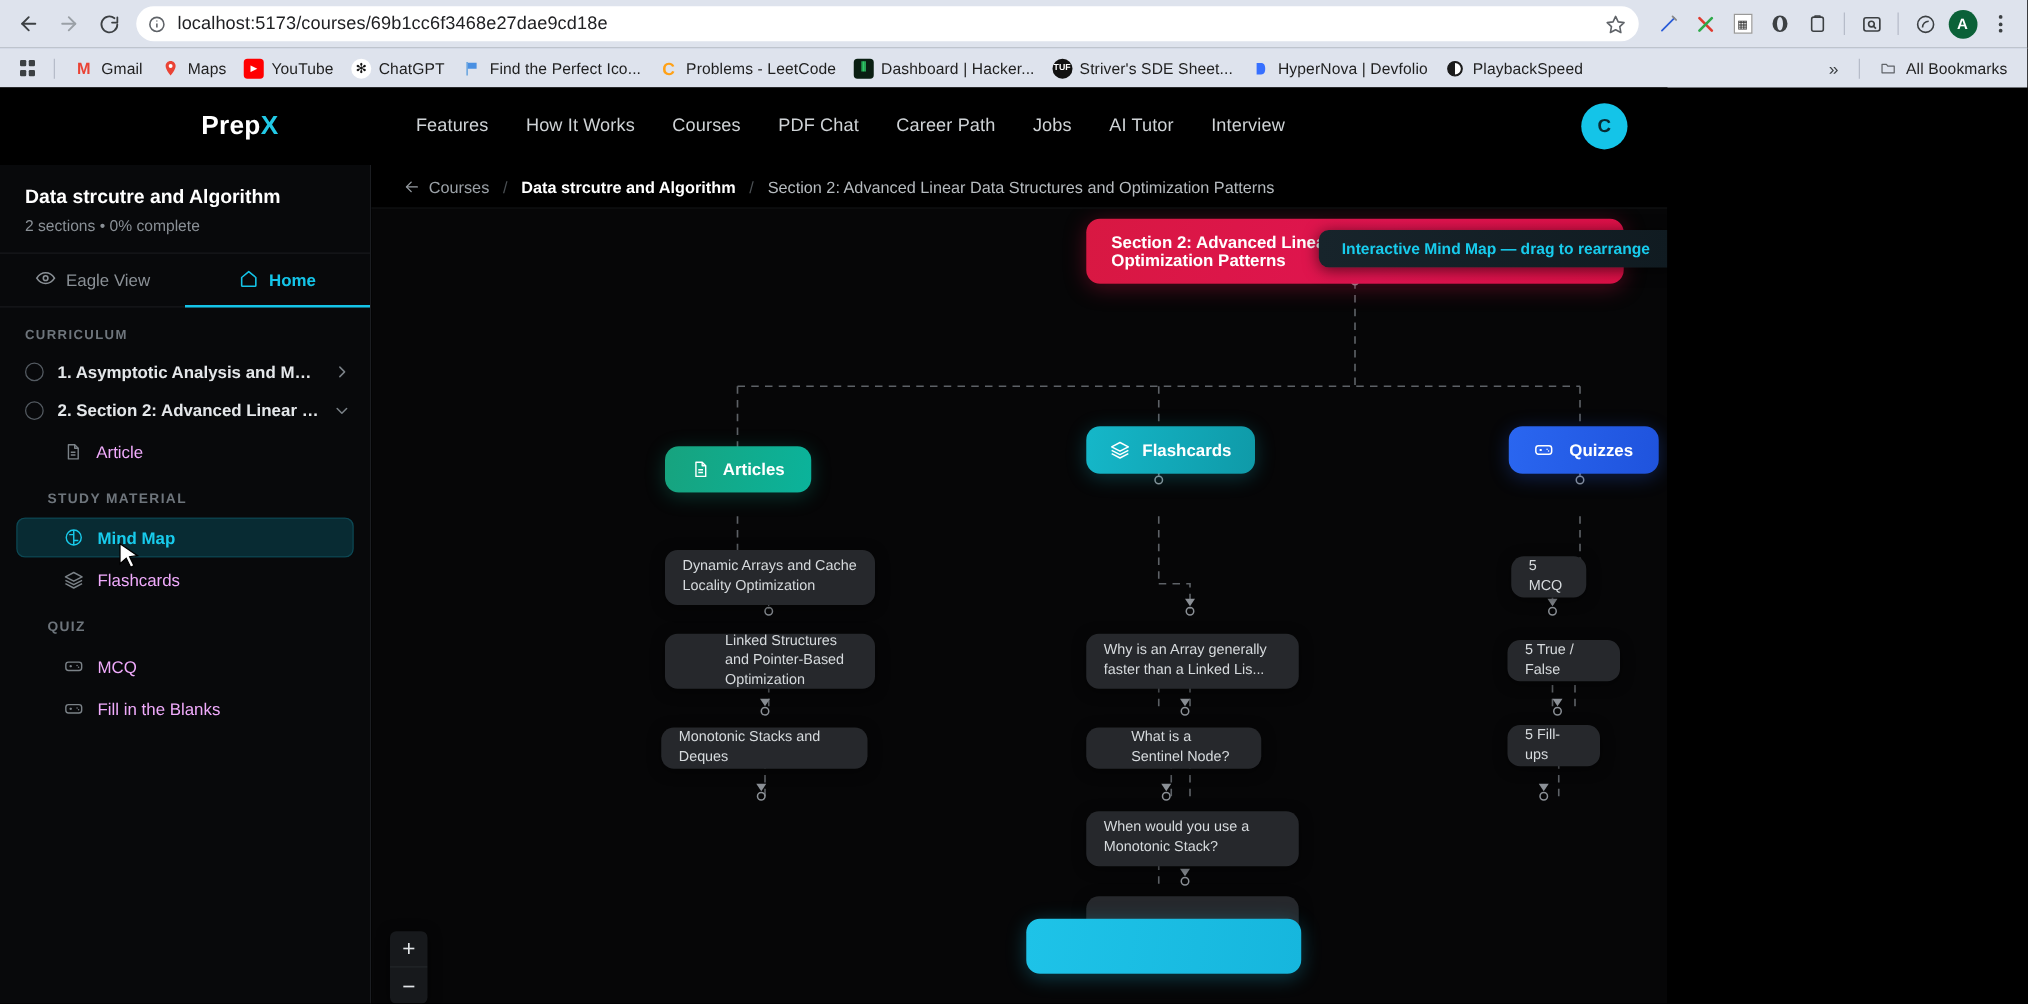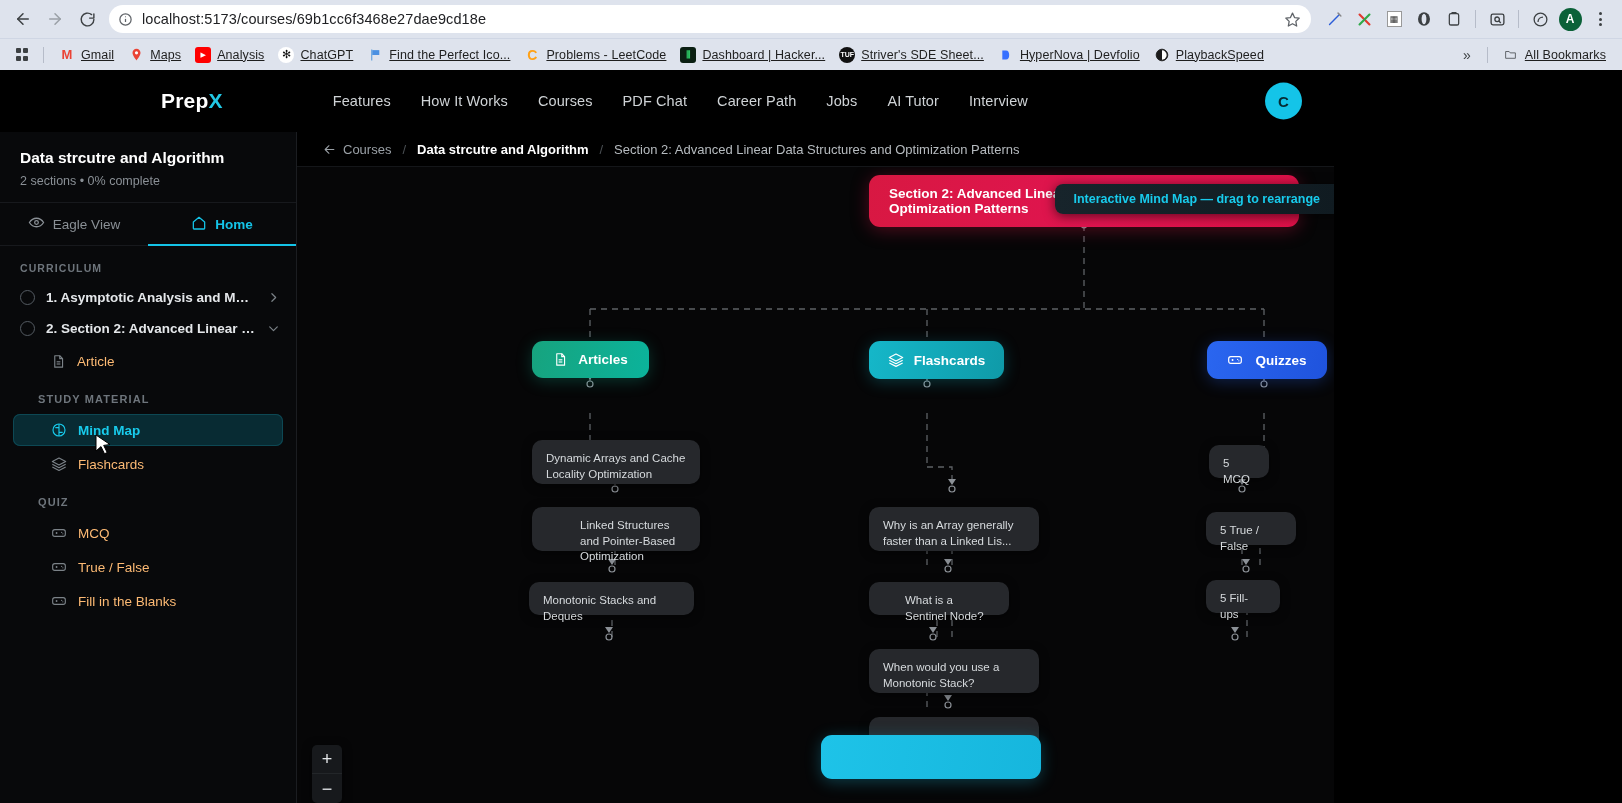--- a/index.html
+++ b/index.html
@@ -50,21 +50,21 @@
   }
   .bm-apps{width:26px;height:24px;display:flex;align-items:center;justify-content:center;cursor:pointer;border-radius:4px;}
   .apps-grid{display:grid;grid-template-columns:repeat(2,5px);grid-template-rows:repeat(2,5px);gap:2.5px;}
   .apps-grid i{background:#3c4043;display:block;width:5px;height:5px;border-radius:1px;}
   .bm-sep{width:1px;height:16px;background:#b6bcc9;margin:0 8px;flex:0 0 auto;}
   .bm{
     display:flex;align-items:center;gap:6px;padding:3px 7px;border-radius:4px;
     cursor:pointer;white-space:nowrap;flex:0 0 auto;
   }
   .bm-ico{width:16px;height:16px;flex:0 0 auto;display:flex;align-items:center;justify-content:center;font-size:11px;border-radius:3px;}
-  .bm-label{font-size:12.5px;color:#1f1f1f;letter-spacing:.1px;text-decoration:underline;}
+  .bm-label{font-size:12.5px;color:#1f1f1f;letter-spacing:.1px;}
   .bm-right{margin-left:auto;display:flex;align-items:center;gap:0;}
   .chev-more{padding:2px 8px;cursor:pointer;font-size:14px;color:#3c4043;border-radius:4px;}
 
   
   .app{width:1334px;height:733px;background:#000;position:relative;overflow:hidden;}
 
   .app-header{
     height:62px;background:#000;display:flex;align-items:center;
     padding:0 26px;position:relative;
   }
@@ -120,21 +120,21 @@
   .sub-item{
     display:flex;align-items:center;gap:11px;margin:2px 13px;padding:8px 0 8px 38px;
     border-radius:7px;cursor:pointer;
   }
   .sub-item.active{
     background:#082b33;box-shadow:inset 0 0 0 1px #0d4854;
   }
   .sub-item.active .sub-label{color:#18cbec;font-weight:600;}
   .sub-item.active .sub-ico{color:#18cbec;}
   .sub-ico{color:#7b8288;display:flex;align-items:center;flex:0 0 auto;}
-  .sub-label{font-size:13.5px;color:#fdba74;}
+  .sub-label{font-size:13.5px;color:#f0abfc;}
   .sub-head{
     font-size:11px;letter-spacing:1.1px;color:#6e757c;font-weight:600;
     padding:14px 20px 7px 38px;text-transform:uppercase;
   }
   .cursor-arrow{position:absolute;left:95px;top:302px;pointer-events:none;}
 
   
   .canvas-wrap{flex:1;position:relative;background:#000;overflow:hidden;}
   .breadcrumb{
     height:35px;display:flex;align-items:center;gap:11px;padding:0 26px;
@@ -165,28 +165,28 @@
   }
   .node-root{
     background:linear-gradient(105deg,#d81842 0%,#e01450 55%,#dd1047 100%);
     color:#fff;font-size:13.5px;font-weight:700;padding:11px 20px;
     justify-content:center;box-shadow:0 3px 18px rgba(214,20,68,.35);
   }
   .node-branch{
     color:#fff;font-size:13.5px;font-weight:700;padding:11px 20px;gap:10px;
     justify-content:center;
   }
-  .node-branch.b-articles{background:linear-gradient(100deg,#17a37e 0%,#0bb39b 100%);box-shadow:0 3px 16px rgba(13,170,140,.28);}
+  .node-branch.b-articles{background:linear-gradient(100deg,#17a37e 0%,#0bb39b 100%);box-shadow:0 3px 16px rgba(13,170,140,.28);margin-top:16px;}
   .node-branch.b-flash{background:linear-gradient(100deg,#15b7c9 0%,#0f9aa8 100%);box-shadow:0 3px 16px rgba(17,175,195,.28);}
   .node-branch.b-quiz{background:linear-gradient(100deg,#2a66f0 0%,#1f53dd 100%);box-shadow:0 3px 16px rgba(38,95,235,.30);}
   .node-branch.b-cyan{background:linear-gradient(100deg,#1ec3e8 0%,#16b6dd 100%);box-shadow:0 3px 16px rgba(26,190,226,.30);}
   .node-leaf{
     background:#26282c;color:#d6dadd;font-size:11.5px;line-height:1.35;
     padding:11px 14px;border-radius:10px;box-shadow:0 2px 10px rgba(0,0,0,.5);
-    align-items:flex-start;
+    align-items:center;
   }
   .node-leaf.small{justify-content:flex-start;}
   .bicon{display:flex;align-items:center;flex:0 0 auto;}
 
   .zoom-ctrl{
     position:absolute;left:15px;bottom:0px;width:30px;background:#17191c;
     border-radius:5px;z-index:40;overflow:hidden;
     box-shadow:0 2px 10px rgba(0,0,0,.6);
   }
   .zbtn{
@@ -310,21 +310,21 @@
     <span class="bm-ico">
       <svg width="13" height="15" viewBox="0 0 24 24">
           <path d="M12 1.5c-4.1 0-7.4 3.3-7.4 7.4 0 5.5 7.4 14 7.4 14s7.4-8.5 7.4-14c0-4.1-3.3-7.4-7.4-7.4z" fill="#ea4335"></path>
           <circle cx="12" cy="8.9" r="2.9" fill="#fff"></circle>
         </svg>
     </span>
     <span class="bm-label">Maps</span>
   </div>
   <div class="bm">
     <span class="bm-ico" style="background:#ff0000;color:#fff;font-size:7px;">▶</span>
-    <span class="bm-label">Analysis</span>
+    <span class="bm-label">YouTube</span>
   </div>
   <div class="bm">
     <span class="bm-ico" style="background:#fff;color:#111;font-size:11px;border-radius:50%;">✻</span>
     <span class="bm-label">ChatGPT</span>
   </div>
   <div class="bm">
     <span class="bm-ico">
       <svg width="13" height="14" viewBox="0 0 24 24">
           <path d="M5 2v20" stroke="#6fa8e0" stroke-width="2.4"></path>
           <path d="M6 3h13v9H6z" fill="#4a90e2"></path>
@@ -488,32 +488,20 @@
               <rect x="2.5" y="7" width="19" height="10" rx="3.2"></rect>
               <line x1="7" y1="12" x2="9.6" y2="12"></line>
               <line x1="8.3" y1="10.7" x2="8.3" y2="13.3"></line>
               <circle cx="16" cy="11.2" r="0.9" fill="currentColor" stroke="none"></circle>
               <circle cx="17.8" cy="13.3" r="0.9" fill="currentColor" stroke="none"></circle>
             </svg>
         </span>
         <span class="sub-label">MCQ</span>
       </div>
 
-      <div class="sub-item">
-        <span class="sub-ico">
-          <svg width="16" height="16" viewBox="0 0 24 24" fill="none" stroke="currentColor" stroke-width="1.7" stroke-linejoin="round">
-              <rect x="2.5" y="7" width="19" height="10" rx="3.2"></rect>
-              <line x1="7" y1="12" x2="9.6" y2="12"></line>
-              <line x1="8.3" y1="10.7" x2="8.3" y2="13.3"></line>
-              <circle cx="16" cy="11.2" r="0.9" fill="currentColor" stroke="none"></circle>
-              <circle cx="17.8" cy="13.3" r="0.9" fill="currentColor" stroke="none"></circle>
-            </svg>
-        </span>
-        <span class="sub-label">True / False</span>
-      </div>
 
       <div class="sub-item">
         <span class="sub-ico">
           <svg width="16" height="16" viewBox="0 0 24 24" fill="none" stroke="currentColor" stroke-width="1.7" stroke-linejoin="round">
               <rect x="2.5" y="7" width="19" height="10" rx="3.2"></rect>
               <line x1="7" y1="12" x2="9.6" y2="12"></line>
               <line x1="8.3" y1="10.7" x2="8.3" y2="13.3"></line>
               <circle cx="16" cy="11.2" r="0.9" fill="currentColor" stroke="none"></circle>
               <circle cx="17.8" cy="13.3" r="0.9" fill="currentColor" stroke="none"></circle>
             </svg>

